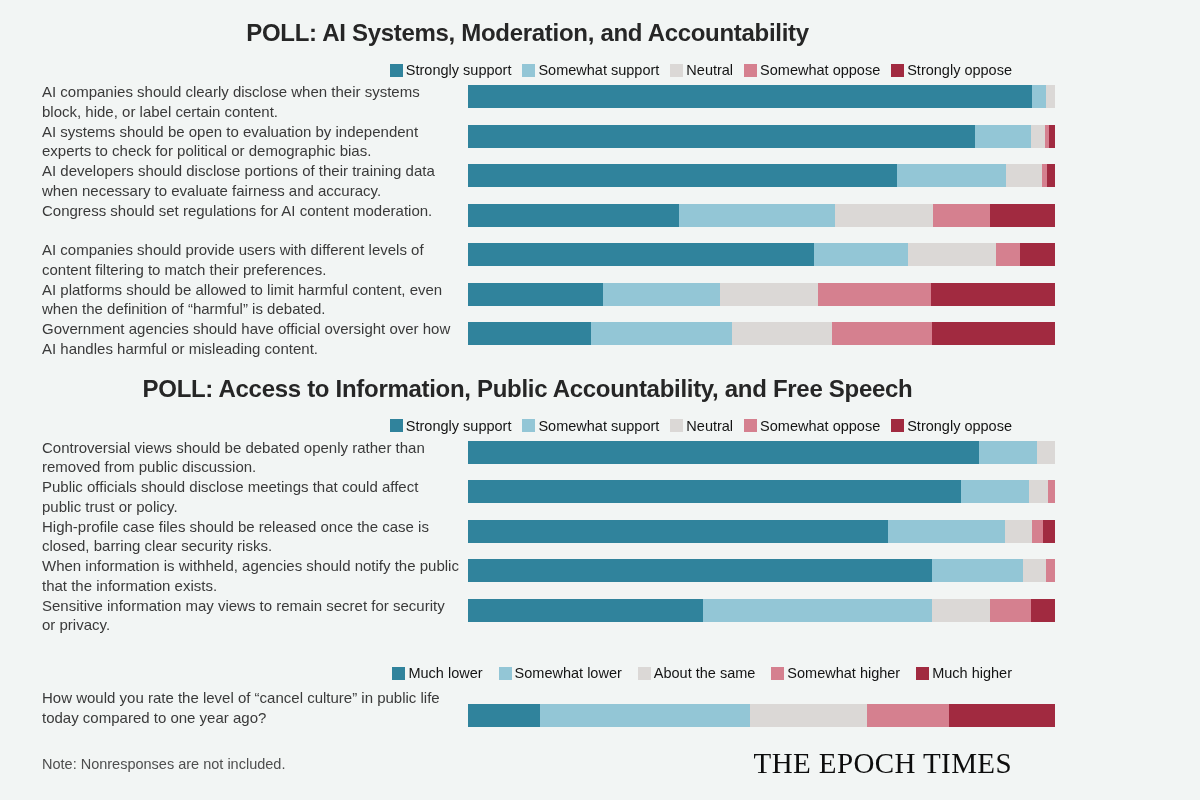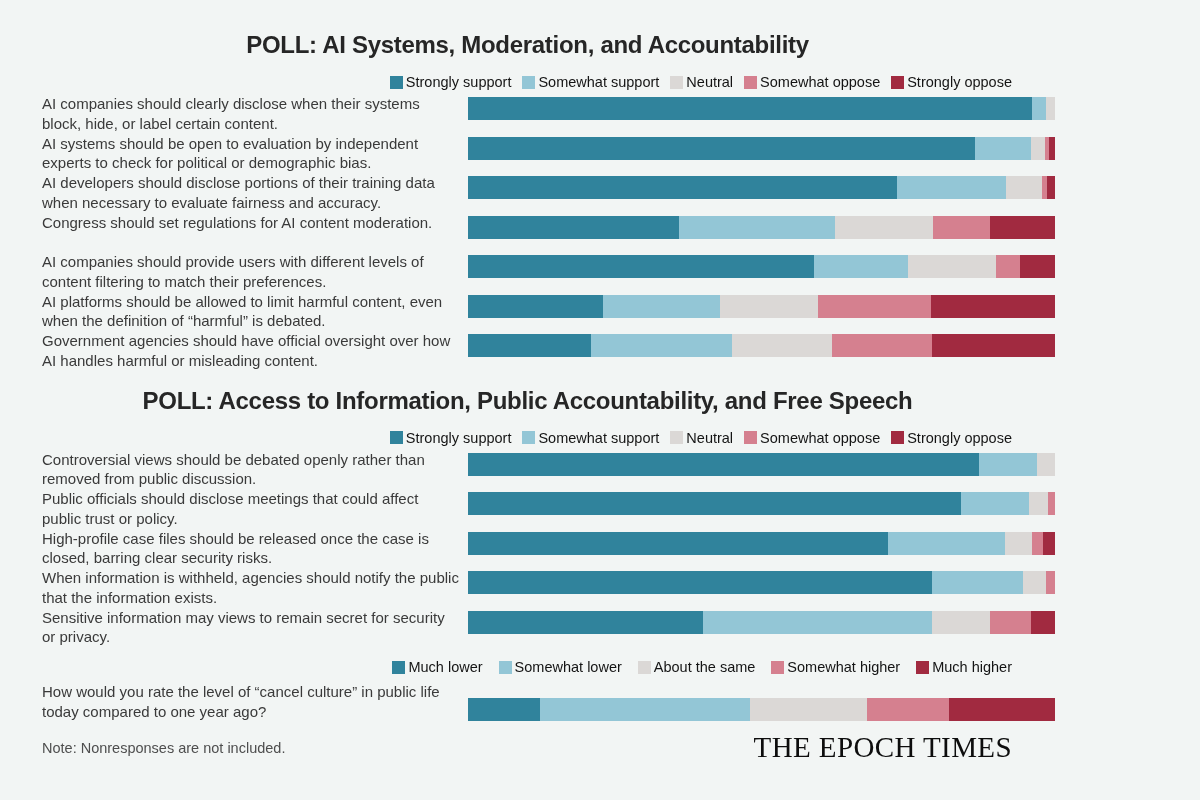--- a/index.html
+++ b/index.html
@@ -2,48 +2,48 @@
 <html><head>
 <meta charset="utf-8">
 <style>
   html,body{margin:0;padding:0;}
   body{
     width:1200px;height:800px;overflow:hidden;
     background:#f2f5f4;
     font-family:"Liberation Sans", sans-serif;
     -webkit-font-smoothing:antialiased;
   }
-  .page{width:1055px;height:800px;box-sizing:border-box;padding-top:30px;}
+  .page{width:1055px;height:800px;box-sizing:border-box;padding-top:18px;}
   .sec-title{
     text-align:center;font-size:24px;font-weight:700;color:#262626;
     letter-spacing:-0.3px;line-height:30px;margin:0 0 0 0;
   }
   .section{margin:0;}
   .section + .section .sec-title{margin-top:12px;}
-  .section-cancel{margin-top:8px;}
+  .section-cancel{margin-top:26px;}
   .legend{
     display:flex;justify-content:flex-end;align-items:center;gap:11px;
     padding-right:43px;margin:13px 0 6px 0;
     font-size:14.5px;color:#141414;line-height:18px;white-space:nowrap;
   }
   .section-cancel .legend{gap:16px;margin:0 0 5px 0;}
   .legend-item{display:inline-flex;align-items:center;}
   .swatch{width:13px;height:13px;display:inline-block;margin-right:3px;flex:none;}
   .rows{}
   .row{display:flex;align-items:flex-start;height:39.5px;}
   .section-cancel .row{height:40px;align-items:flex-end;}
   .row-label{
     width:520px;margin-left:42px;box-sizing:border-box;
     font-size:15px;line-height:19.5px;color:#3a3a3a;margin-top:-3px;
   }
   .bar{margin-left:8px;width:587px;height:23px;display:flex;flex:none;}
   .seg{height:100%;flex:none;}
   .footer{
     display:flex;justify-content:space-between;align-items:center;
-    margin-top:10px;padding:0 43px 0 42px;
+    margin-top:20px;padding:0 43px 0 42px;
   }
   .note{font-size:14.5px;color:#4e4e4e;}
   .logo{
     font-family:"Liberation Serif", serif;font-size:29px;color:#0d0d0d;
     letter-spacing:0.4px;white-space:nowrap;
   }
 </style>
 </head>
 <body>
 

